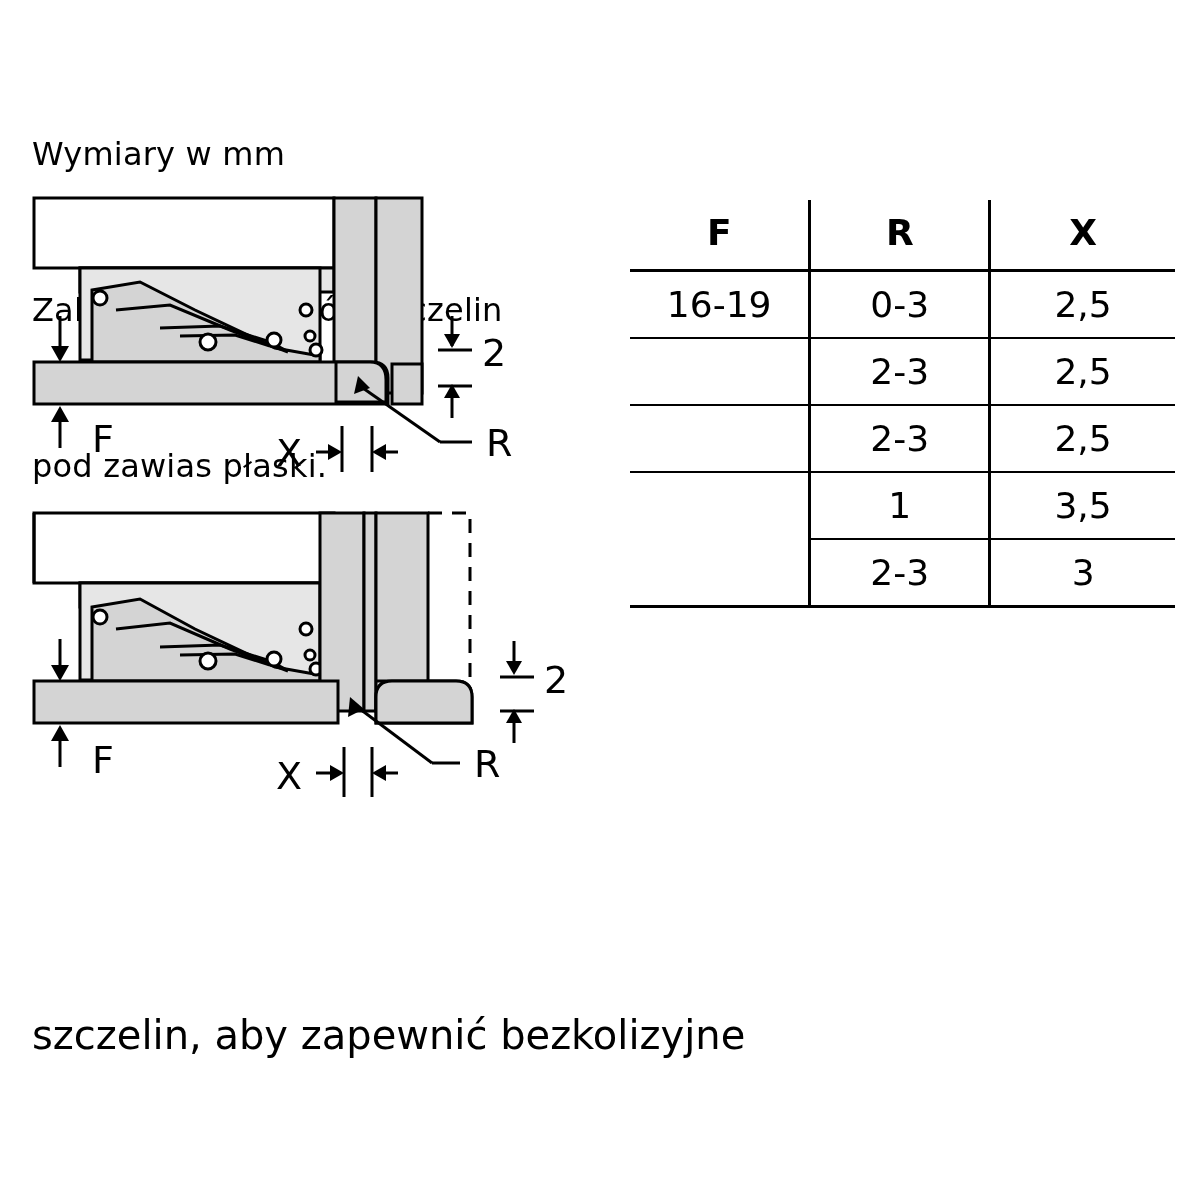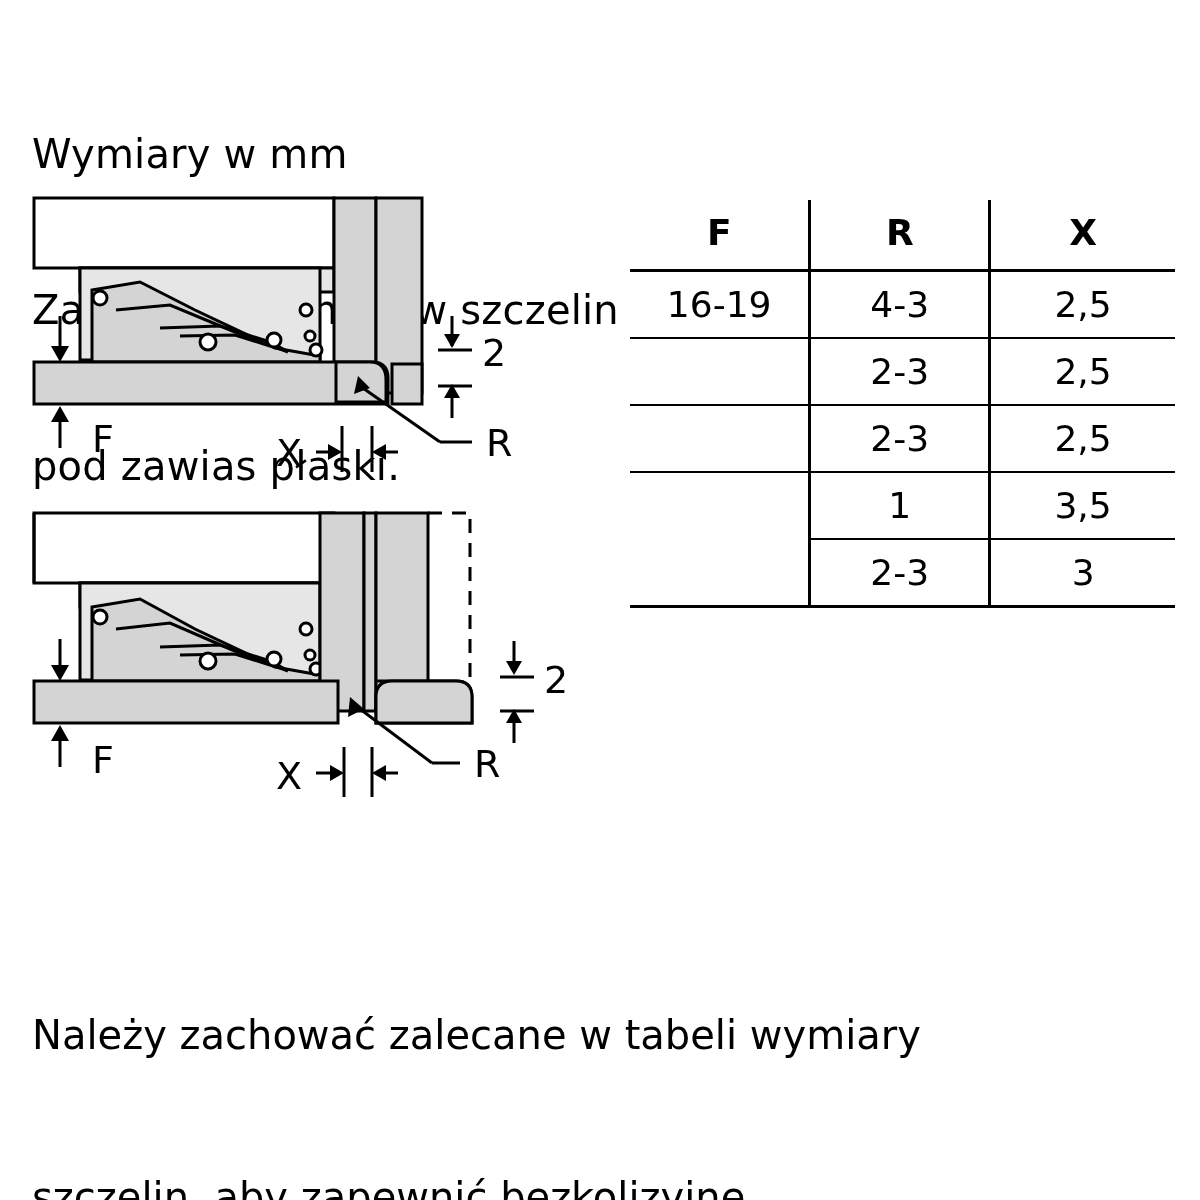--- a/index.html
+++ b/index.html
@@ -18,21 +18,21 @@
   .page {
     position: absolute;
     inset: 0;
   }
 
   
   .heading {
     position: absolute;
     left: 32px;
     top: 24px;
-    font-size: 40px;
+    font-size: 32px;
     line-height: 52px;
     letter-spacing: 0.2px;
     white-space: pre;
   }
   .heading div { white-space: pre; }
 
   
   .footnote {
     position: absolute;
     left: 32px;
@@ -231,21 +231,21 @@
       <thead>
         <tr class="hdr">
           <th class="col-f">F</th>
           <th class="col-r">R</th>
           <th class="col-x">X</th>
         </tr>
       </thead>
       <tbody>
         <tr class="rule-thin">
           <td class="col-f">16-19</td>
-          <td class="col-r">4-3</td>
+          <td class="col-r">0-3</td>
           <td class="col-x">2,5</td>
         </tr>
         <tr class="rule-thin">
           <td class="col-f"></td>
           <td class="col-r">2-3</td>
           <td class="col-x">2,5</td>
         </tr>
         <tr class="rule-thin">
           <td class="col-f"></td>
           <td class="col-r">2-3</td>
@@ -259,19 +259,18 @@
         <tr class="rule-thick">
           <td class="col-f"></td>
           <td class="col-r">2-3</td>
           <td class="col-x">3</td>
         </tr>
       </tbody>
     </table>
   </div>
 
   <div class="footnote">
-    <div>Należy zachować zalecane w tabeli wymiary</div>
     <div>szczelin, aby zapewnić bezkolizyjne</div>
     
     
   </div>
 
 </div>
 
 </body></html>

